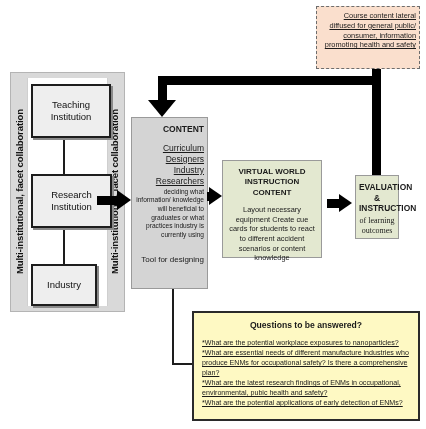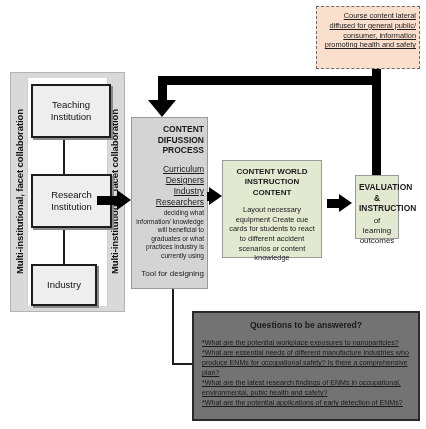--- a/index.html
+++ b/index.html
@@ -30,37 +30,37 @@
   .link-a{top:138px;height:36px;}
   .link-b{top:228px;height:36px;}
 
   
   .box{border:1px solid #9a9a9a;box-sizing:border-box;}
   .content-box{left:131px;top:117px;width:77px;height:172px;background:#d4d4d4;
       padding:6px 3px 8px;text-align:right;}
   .content-title{font-weight:bold;font-size:8.5px;line-height:1.25;}
   .content-roles{font-size:8.5px;line-height:1.3;margin-top:8px;text-decoration:underline;}
   .content-desc{font-size:6.6px;line-height:1.3;margin-top:1px;}
-  .content-tool{font-size:8px;line-height:1.3;margin-top:9px;}
+  .content-tool{font-size:8px;line-height:1.3;margin-top:16px;}
 
   .vw-box{left:222px;top:160px;width:100px;height:98px;background:#e3e8d0;
       padding:6px 4px;text-align:center;}
   .vw-title{font-weight:bold;font-size:8px;line-height:1.3;}
   .vw-desc{font-size:7.4px;line-height:1.3;margin-top:7px;}
 
   .eval-box{left:355px;top:175px;width:44px;height:64px;background:#e3e8d0;
       padding:6px 3px;text-align:center;}
   .eval-title{font-weight:bold;font-size:8.4px;line-height:1.25;}
-  .eval-sub{font-size:8px;line-height:1.25;margin-top:2px;}
+  .eval-sub{font-size:8px;line-height:1.25;margin-top:2px;font-family:Liberation Serif, serif;}
 
   .lateral-box{left:316px;top:6px;width:104px;height:63px;background:#fadfcd;
       border:1.5px dashed #6d6d6d;padding:4px 3px;text-align:right;
       font-size:7.4px;line-height:1.32;text-decoration:underline;}
 
-  .q-box{left:192px;top:311px;width:228px;height:110px;background:#737373;
+  .q-box{left:192px;top:311px;width:228px;height:110px;background:#fef9c3;
       border:2px solid #2a2a2a;padding:7px 8px;}
   .q-title{text-align:center;font-weight:bold;font-size:8.6px;margin-bottom:8px;}
   .q-line{font-size:7.1px;line-height:1.42;text-decoration:underline;}
 
   
   .bar{background:#000;position:absolute;}
   
   .rail-vert-right{left:372px;top:69px;width:9px;height:110px;}
   .rail-horiz{left:158px;top:76px;width:222px;height:9px;}
   .rail-down{left:158px;top:76px;width:9px;height:26px;}
@@ -122,39 +122,38 @@
   <div class="abs lateral-box">
     <span>Course content lateral diffused for general public/ consumer, information promoting health and safety</span>
   </div>
 
   <div class="abs bar arrow-r1-stem"></div>
   <div class="abs arrow-r1-head"></div>
 
   <div class="abs box content-box">
     <div class="content-title">
       <div>CONTENT</div>
-      <div>DIFUSSION PROCESS</div>
     </div>
     <div class="content-roles">
       <div>Curriculum Designers</div>
       <div>Industry</div>
       <div>Researchers</div>
     </div>
     <div class="content-desc">deciding what information/ knowledge will beneficial to graduates or what practices industry is currently using</div>
     <div class="content-tool">
       <div>Tool for designing</div>
     </div>
   </div>
 
   <div class="abs bar arrow-r2-stem"></div>
   <div class="abs arrow-r2-head"></div>
 
   <div class="abs box vw-box">
     <div class="vw-title">
-      <div>CONTENT WORLD INSTRUCTION</div>
+      <div>VIRTUAL WORLD INSTRUCTION</div>
       <div>CONTENT</div>
     </div>
     <div class="vw-desc">Layout necessary equipment Create cue cards for students to react to different accident scenarios or content knowledge</div>
   </div>
 
   <div class="abs bar arrow-r3-stem"></div>
   <div class="abs arrow-r3-head"></div>
 
   <div class="abs box eval-box">
     <div class="eval-title">

